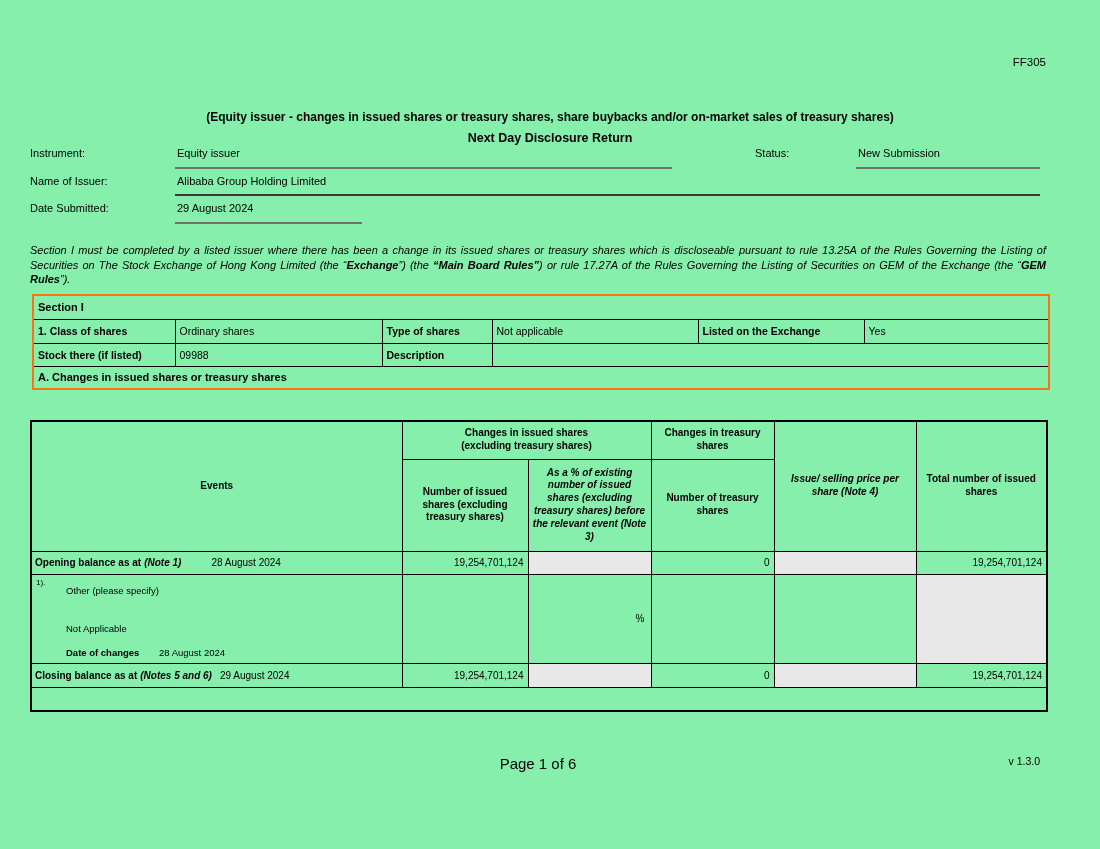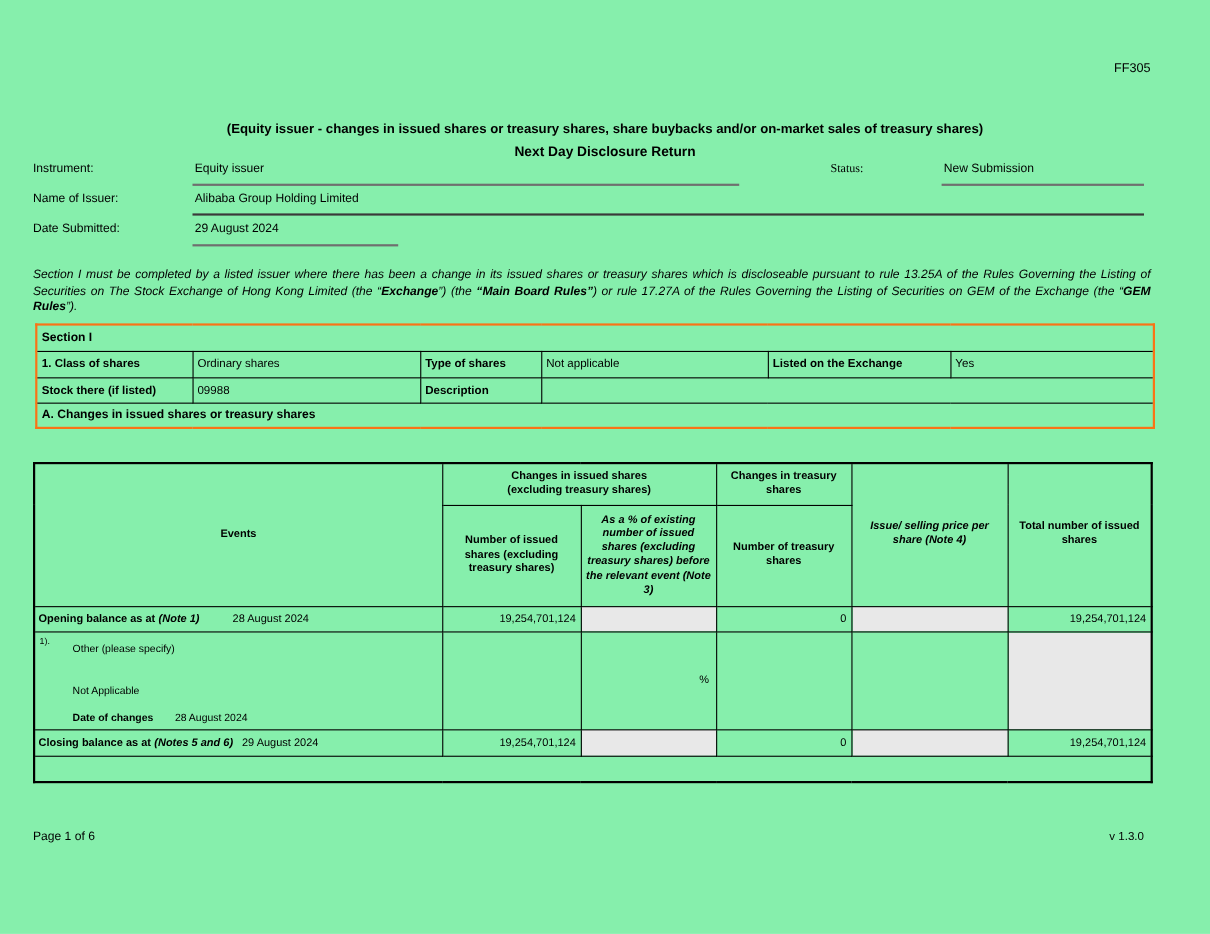--- a/index.html
+++ b/index.html
@@ -54,37 +54,37 @@
   .dis { }
   .pct { text-align:right; padding:3px 6px !important; }
   .evinner { position:relative; height:84px; font-size:9.5px; }
   .ev-idx { position:absolute; left:1px; top:1px; font-size:8px; }
   .ev-name { position:absolute; left:31px; top:8px; }
   .ev-detail { position:absolute; left:31px; top:46px; }
   .ev-datelabel { position:absolute; left:31px; top:70px; font-weight:bold; }
   .ev-date { position:absolute; left:124px; top:70px; }
 
   
-  #footer-page { top:755px; left:30px; width:1016px; font-size:11px; }
+  #footer-page { top:755px; left:30px; width:1016px; text-align:center; font-size:15px; }
   #footer-version { top:755px; right:60px; font-size:10.5px; }
 </style>
 </head>
 <body>
 
 <div id="page">
 
   <div id="form-code" class="abs">FF305</div>
   <div id="doc-title" class="abs">Next Day Disclosure Return</div>
   <div id="doc-subtitle" class="abs">(Equity issuer - changes in issued shares or treasury shares, share buybacks and/or on-market sales of treasury shares)</div>
 
   <div class="abs flabel" style="left:30px; top:147px;">Instrument:</div>
   <div class="abs fvalue" style="left:177px; top:147px;">Equity issuer</div>
   <div class="uline u-gray" style="left: 175px; top: 167px; width: 497px; background: rgb(111, 111, 111);"></div>
 
-  <div class="abs flabel" style="left:755px; top:147px;font-family:Liberation Serif, serif;">Status:</div>
+  <div class="abs flabel" style="left:755px; top:147px;">Status:</div>
   <div class="abs fvalue" style="left:858px; top:147px;">New Submission</div>
   <div class="uline u-gray" style="left: 856px; top: 167px; width: 184px; background: rgb(111, 111, 111);"></div>
 
   <div class="abs flabel" style="left:30px; top:175px;">Name of Issuer:</div>
   <div class="abs fvalue" style="left:177px; top:175px;">Alibaba Group Holding Limited</div>
   <div class="uline u-dark" style="left: 175px; top: 194px; width: 865px; background: rgb(58, 58, 58);"></div>
 
   <div class="abs flabel" style="left:30px; top:202px;">Date Submitted:</div>
   <div class="abs fvalue" style="left:177px; top:202px;">29 August 2024</div>
   <div class="uline u-gray" style="left: 175px; top: 222px; width: 187px; background: rgb(111, 111, 111);"></div>

